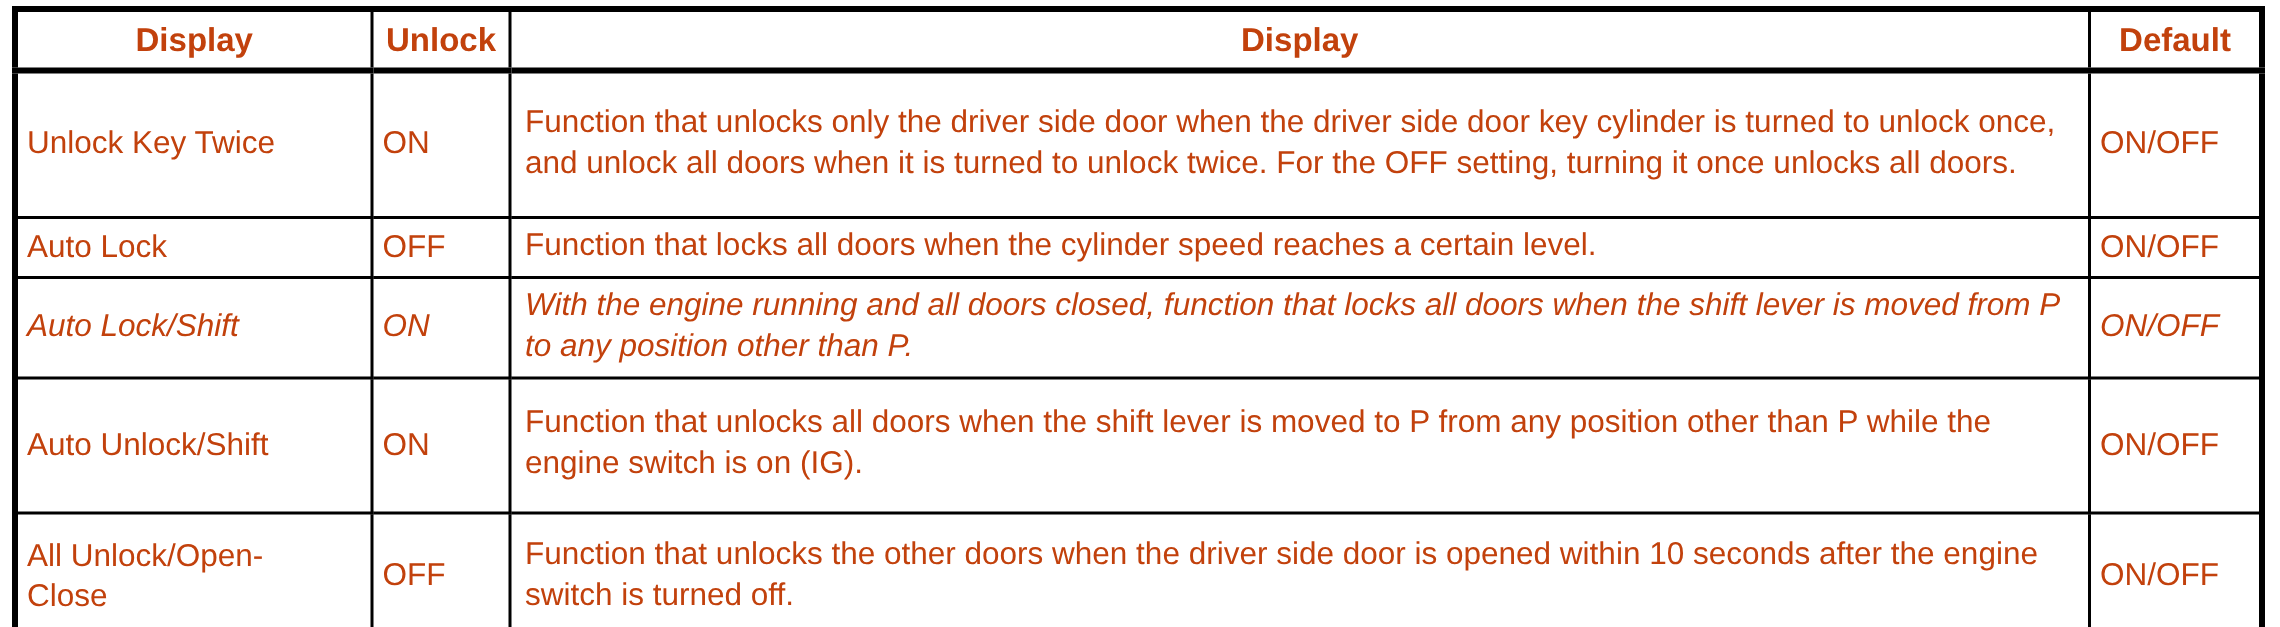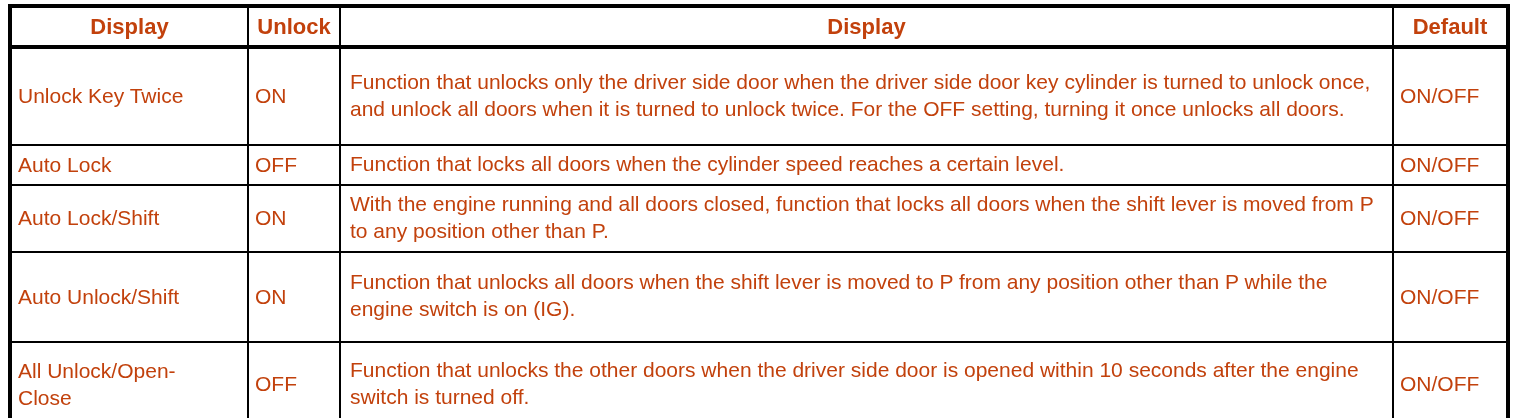--- a/index.html
+++ b/index.html
@@ -51,21 +51,21 @@
     padding: 2px 0 2px 6px;
   }
   td.cell-contents {
     padding: 3px 8px 5px 9px;
   }
   td.cell-setting {
     padding: 2px 2px 2px 6px;
   }
   tr.row-1 { height: 98px; }
   tr.row-2 { height: 40px; }
-  tr.row-3 { height: 67px; }
+  tr.row-3 { height: 67px; font-style: italic; }
   tr.row-4 { height: 90px; }
   tr.row-5 { height: 86px; }
 </style>
 </head>
 <body>
 
 <div class="page">
   <table class="settings-table">
     <colgroup>
       <col style="width:238px">

